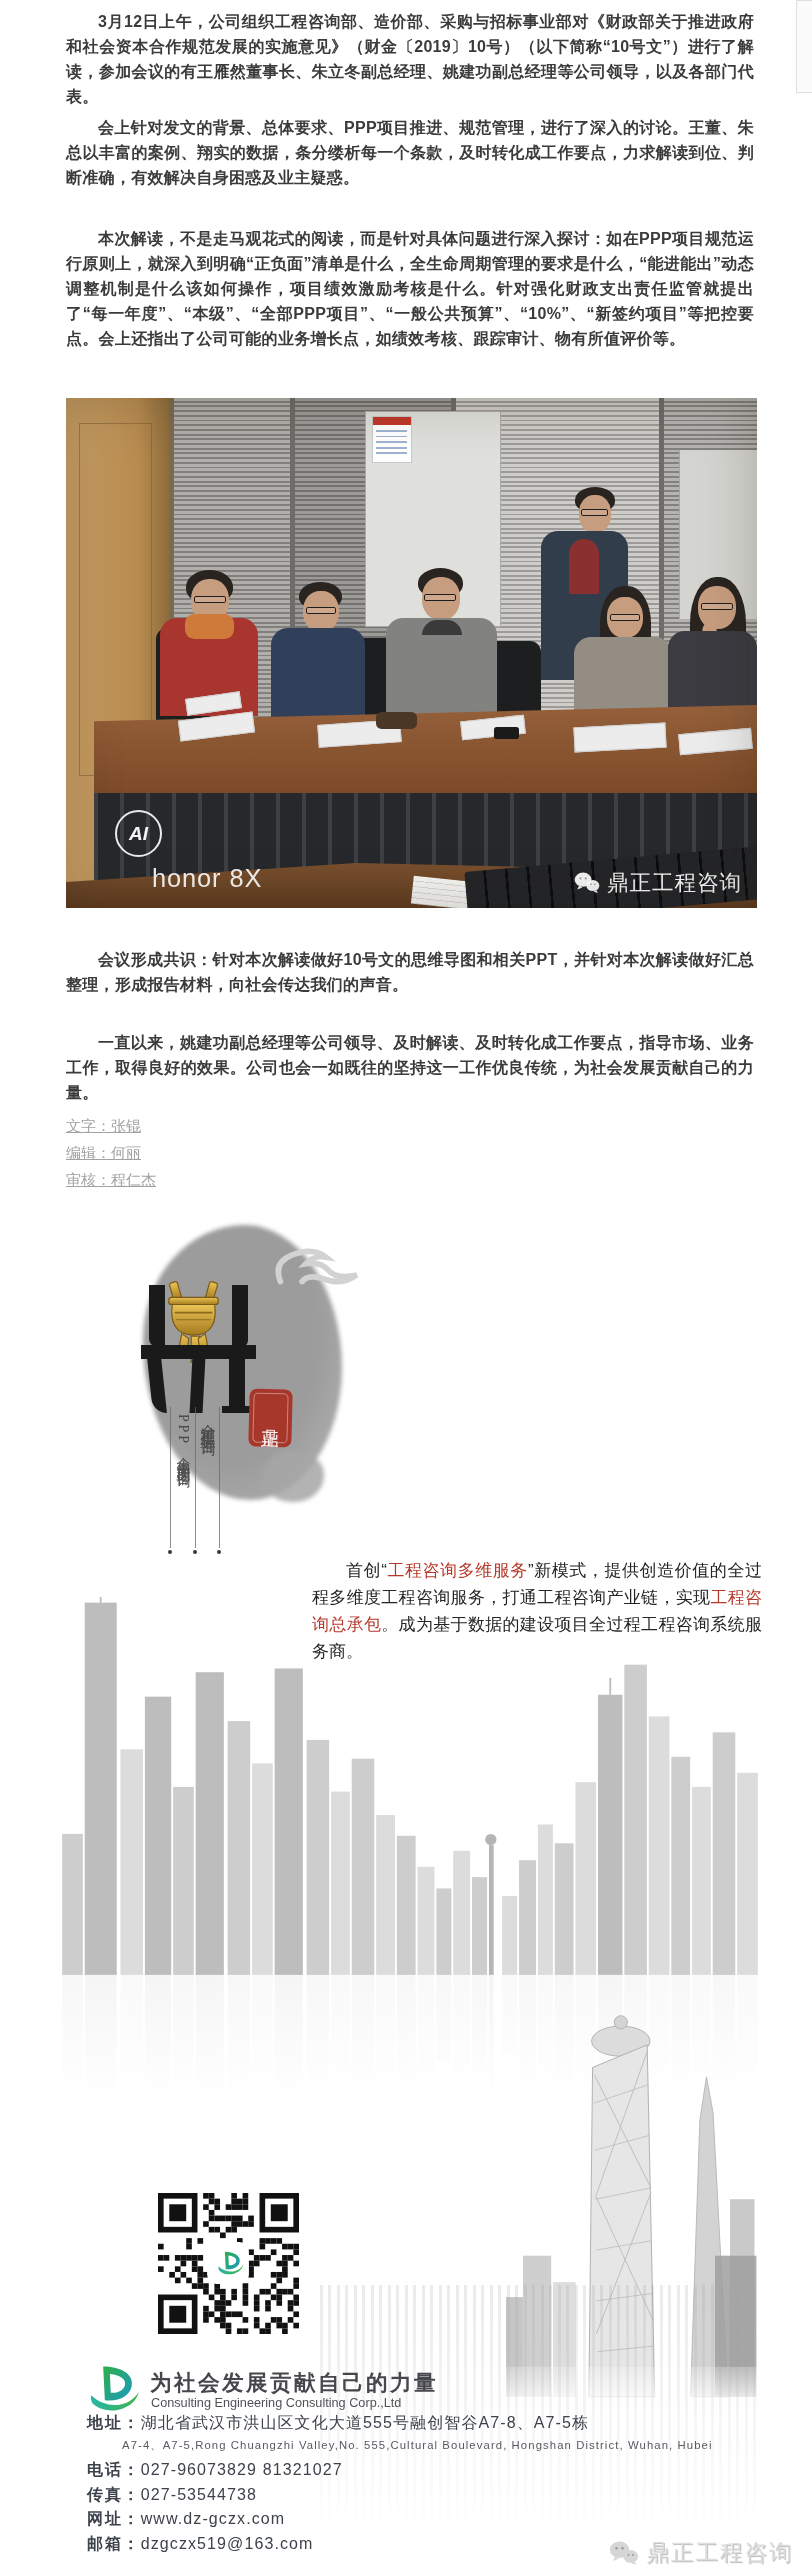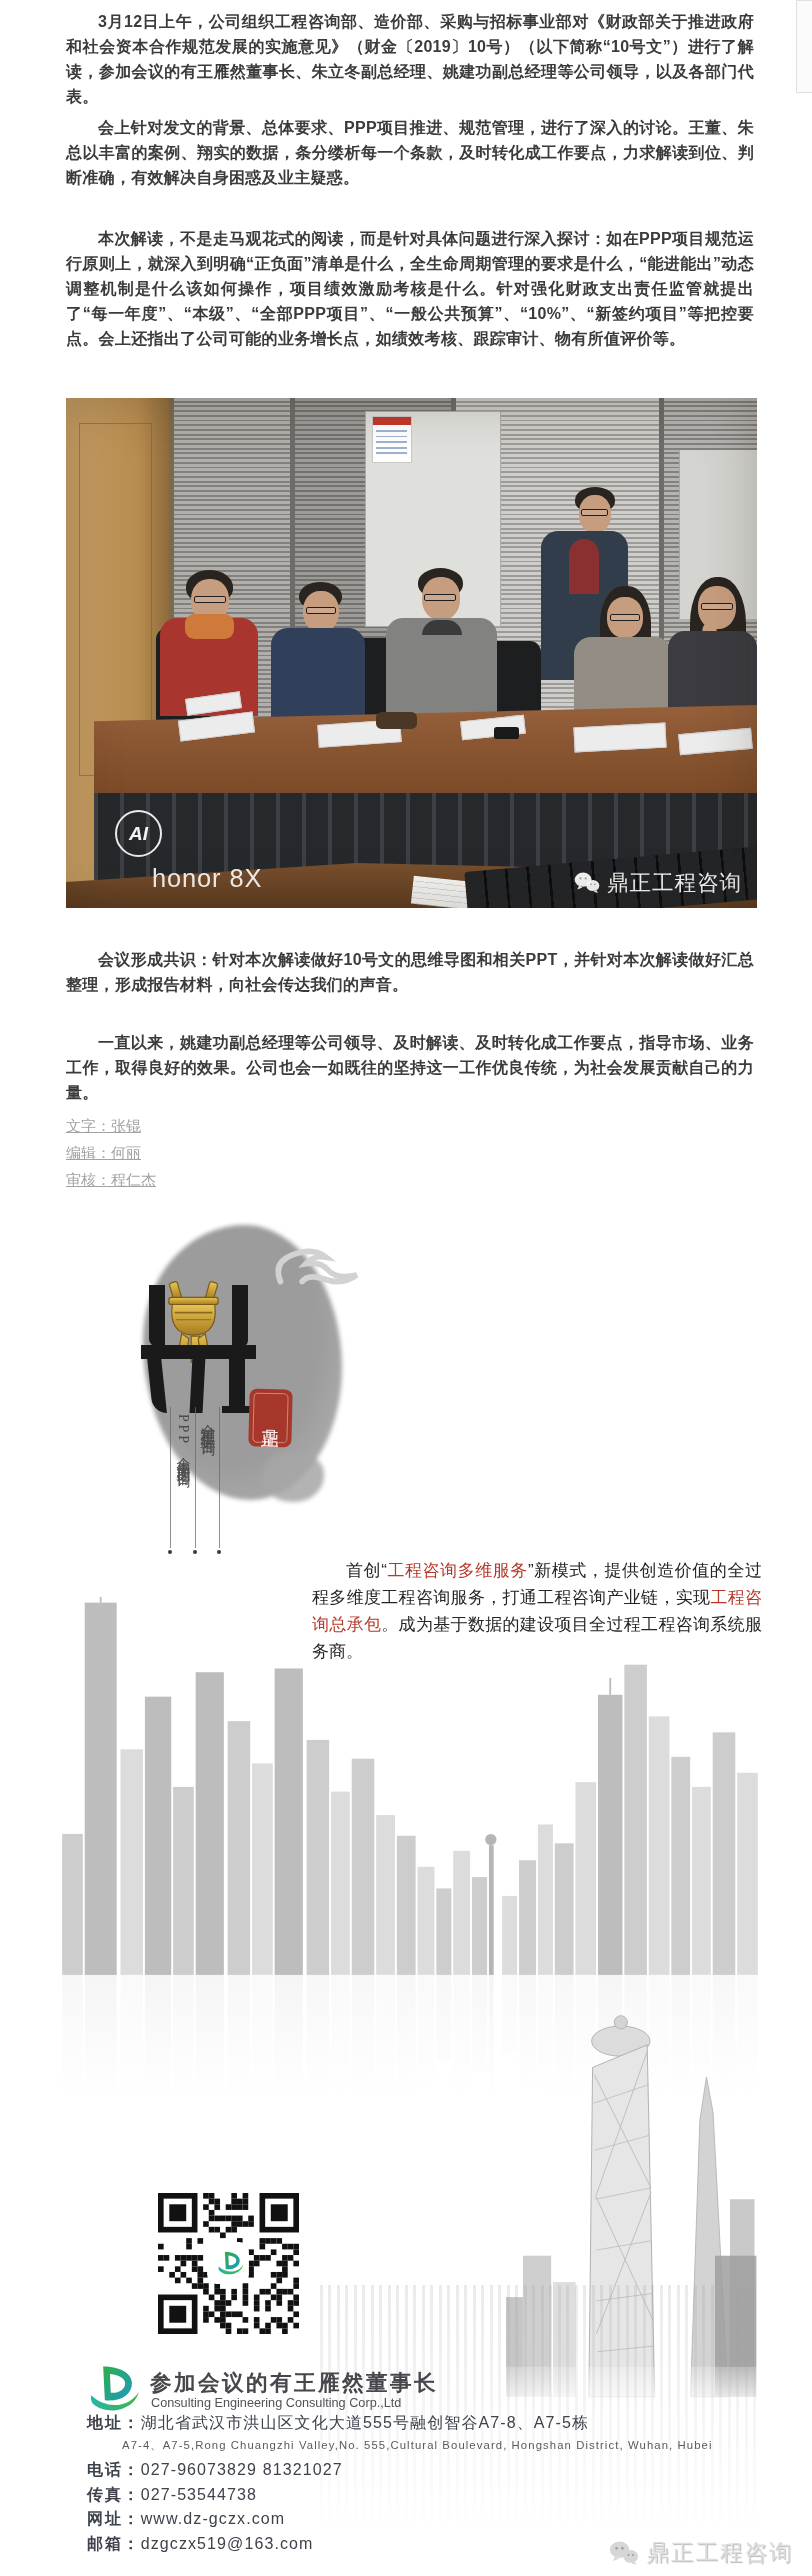--- a/index.html
+++ b/index.html
@@ -547,21 +547,21 @@
     <div class="qr-badge">
       <svg width="28" height="28" viewBox="0 0 30 30">
           <use href="#dz-logo"></use>
         </svg>
     </div>
   </div>
 
   <svg class="logo" width="56" height="55" viewBox="0 0 60 58">
       <use href="#dz-logo"></use>
     </svg>
-  <div class="cn-name">参加会议的有王雁然董事长</div>
+  <div class="cn-name">为社会发展贡献自己的力量</div>
   <div class="en-name">Consulting Engineering Consulting Corp.,Ltd</div>
   <div id="contacts">
       <div class="c-row"><span class="c-label">地址：</span><span class="c-val">湖北省武汉市洪山区文化大道555号融创智谷A7-8、A7-5栋</span></div>
       <div class="c-row"><span class="c-val">A7-4、A7-5,Rong Chuangzhi Valley,No. 555,Cultural Boulevard, Hongshan District, Wuhan, Hubei</span></div>
       <div class="c-row"><span class="c-label">电话：</span><span class="c-val">027-96073829 81321027</span></div>
       <div class="c-row"><span class="c-label">传真：</span><span class="c-val">027-53544738</span></div>
       <div class="c-row"><span class="c-label">网址：</span><span class="c-val">www.dz-gczx.com</span></div>
       <div class="c-row"><span class="c-label">邮箱：</span><span class="c-val">dzgczx519@163.com</span></div>
     </div>
   <div class="wm-footer">

